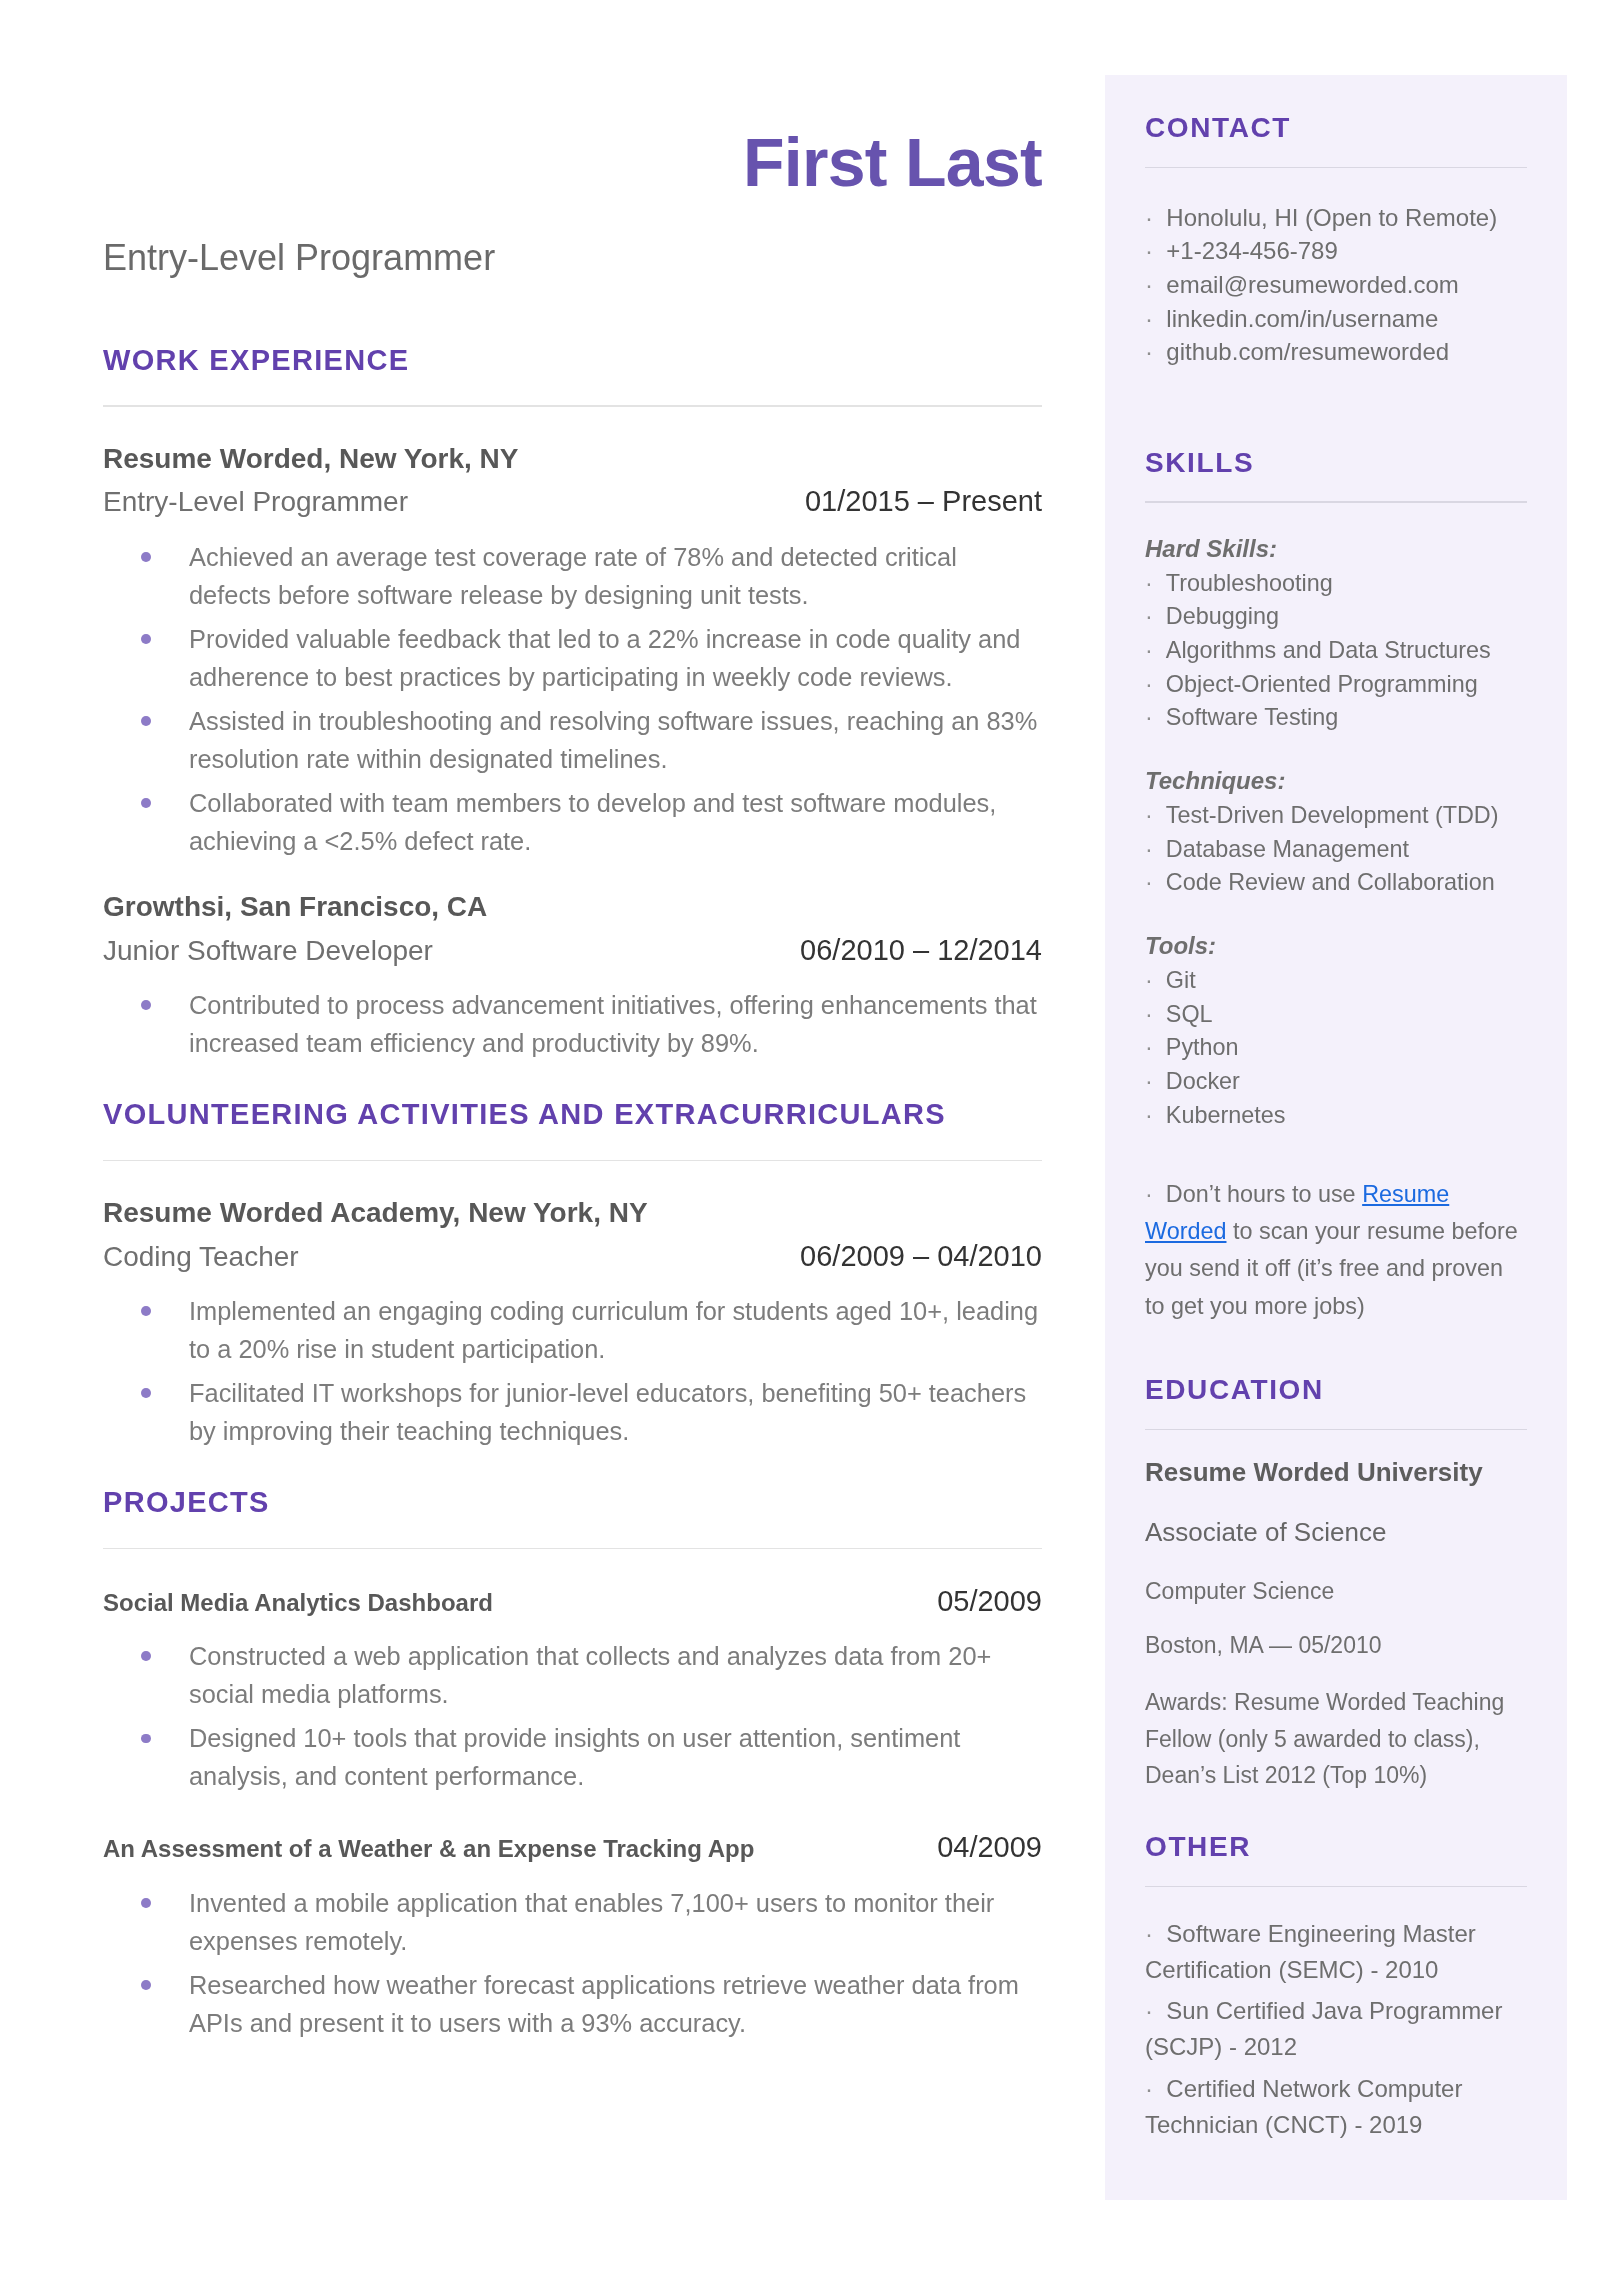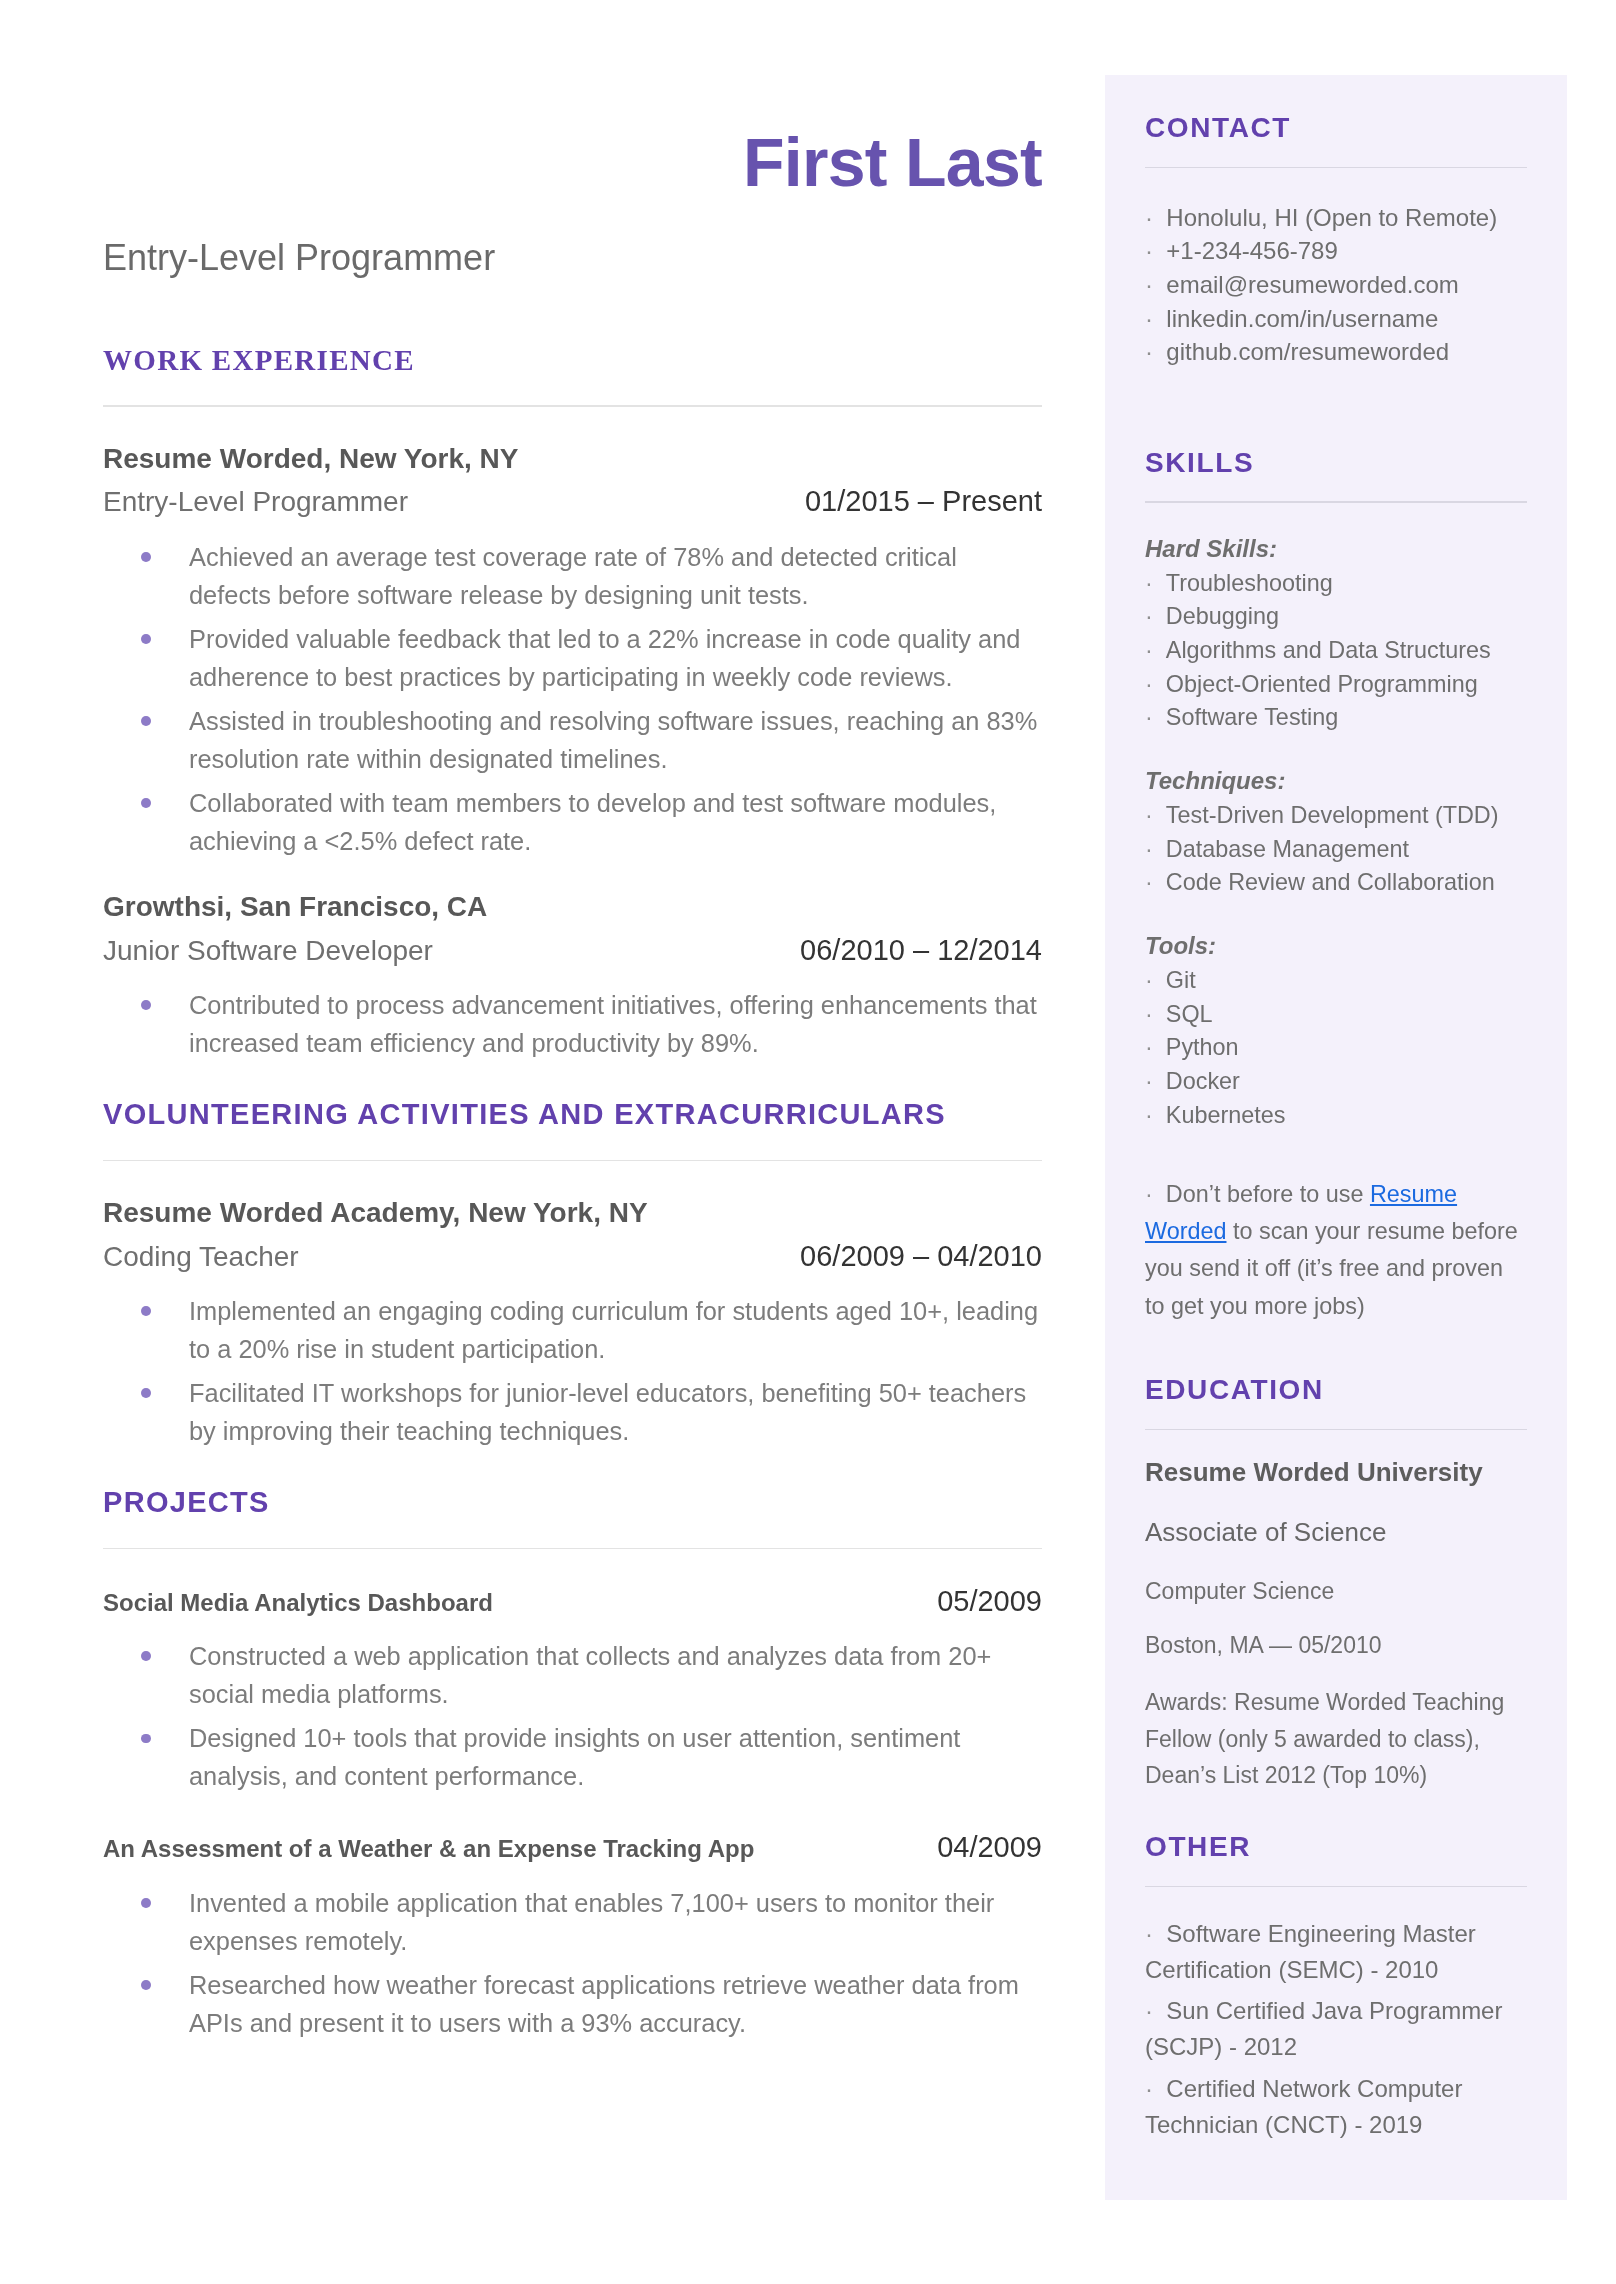--- a/index.html
+++ b/index.html
@@ -3,21 +3,21 @@
 <meta charset="utf-8">
 <style>
   html,body{margin:0;padding:0;background:#ffffff;}
   .page{position:relative;width:1617px;height:2284px;background:#ffffff;overflow:hidden;
         font-family:"Liberation Sans", sans-serif;}
   
   .main{position:absolute;left:103px;top:0;width:939px;}
   .name{font-size:68px;font-weight:bold;color:#6753ae;margin:125px 0 0 0;line-height:1.1;letter-spacing:-0.7px;text-align:right;}
   .subtitle{font-size:36px;color:#6a6a6a;margin:36px 0 0 0;line-height:1.2;}
   .sec-h{font-size:29px;font-weight:bold;color:#6241ad;letter-spacing:1.3px;margin:34px 0 0 0;line-height:1.25;}
-  .sec-h.first{margin-top:63px;font-family:Liberation Serif, serif;}
+  .sec-h.first{margin-top:63px;}
   .rule{height:1.3px;background:#e3e3e3;margin-top:27px;}
   .company{font-size:28px;font-weight:bold;color:#585858;margin-top:34px;line-height:1.25;}
   .company.second{margin-top:29px;}
   .trow{display:flex;justify-content:space-between;align-items:baseline;margin-top:7.8px;}
   .jtitle{font-size:28px;color:#6f6f6f;line-height:1.25;}
   .jdate{font-size:29px;color:#333333;line-height:1.25;white-space:nowrap;}
   .prow{display:flex;justify-content:space-between;align-items:baseline;margin-top:34px;}
   .pname{font-size:24px;font-weight:bold;color:#585858;line-height:1.25;}
   ul.blts{margin:18px 0 0 0;padding:0;list-style:none;}
   ul.blts li{position:relative;padding-left:86px;font-size:25.4px;line-height:1.5;color:#7c7c7c;margin-bottom:5.9px;}
@@ -160,21 +160,21 @@
 
     <p class="sg-label">Tools:</p>
     <ul class="sg-list">
       <li><span>Git</span></li>
       <li><span>SQL</span></li>
       <li><span>Python</span></li>
       <li><span>Docker</span></li>
       <li><span>Kubernetes</span></li>
     </ul>
 
-    <p class="note"><span class="sb-dot">·</span>&nbsp;&nbsp;<span>Don’t before to use </span><a href="#">Resume Worded</a><span> to scan your resume before you send it off (it’s free and proven to get you more jobs)</span></p>
+    <p class="note"><span class="sb-dot">·</span>&nbsp;&nbsp;<span>Don’t hours to use </span><a href="#">Resume Worded</a><span> to scan your resume before you send it off (it’s free and proven to get you more jobs)</span></p>
 
     <h3 class="sb-h mt-edu">EDUCATION</h3>
     <div class="sb-rule"></div>
     <p class="school">Resume Worded University</p>
     <p class="degree">Associate of Science</p>
     <p class="edu-small">Computer Science</p>
     <p class="edu-small tight">Boston, MA — 05/2010</p>
     <p class="awards">Awards: Resume Worded Teaching Fellow (only 5 awarded to class), Dean’s List 2012 (Top 10%)</p>
 
     <h3 class="sb-h mt-other">OTHER</h3>

